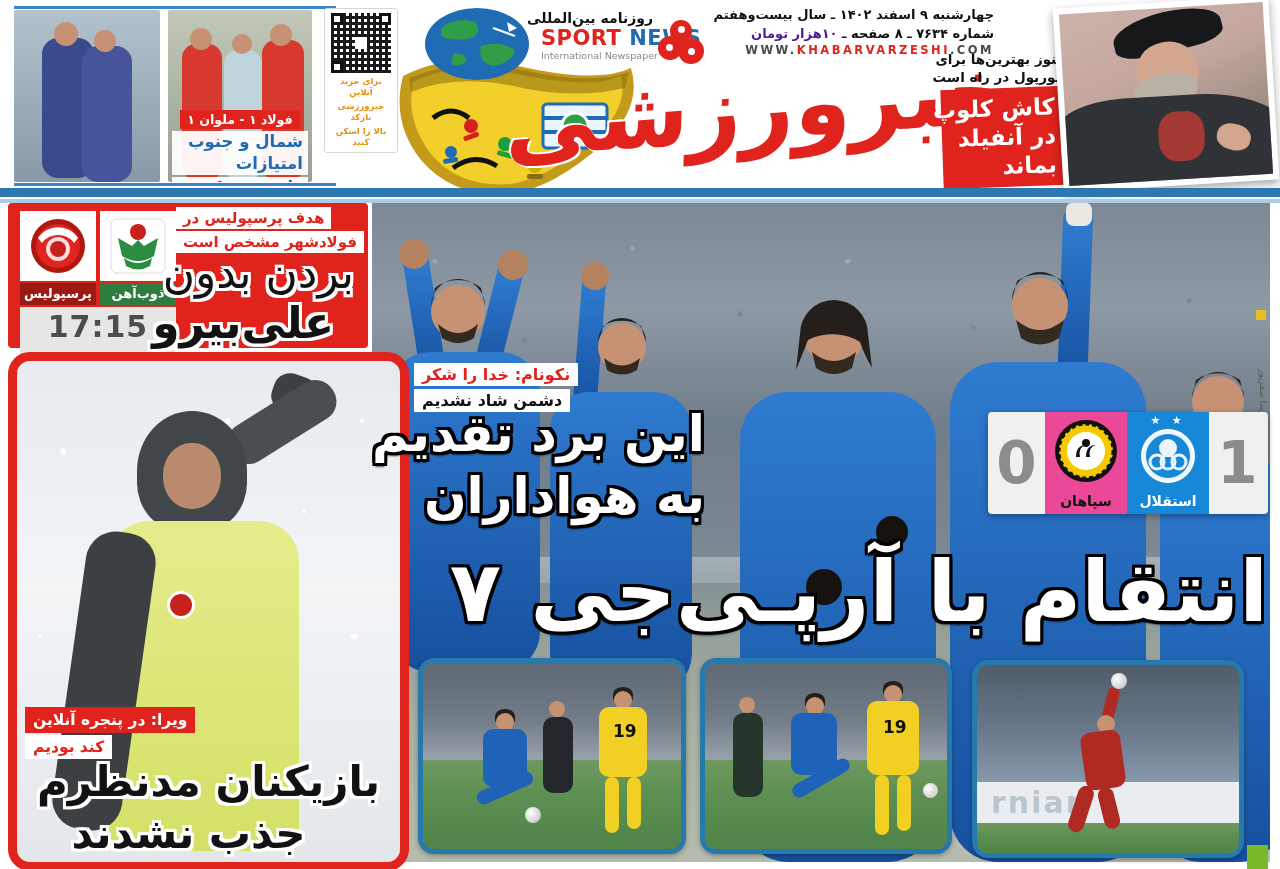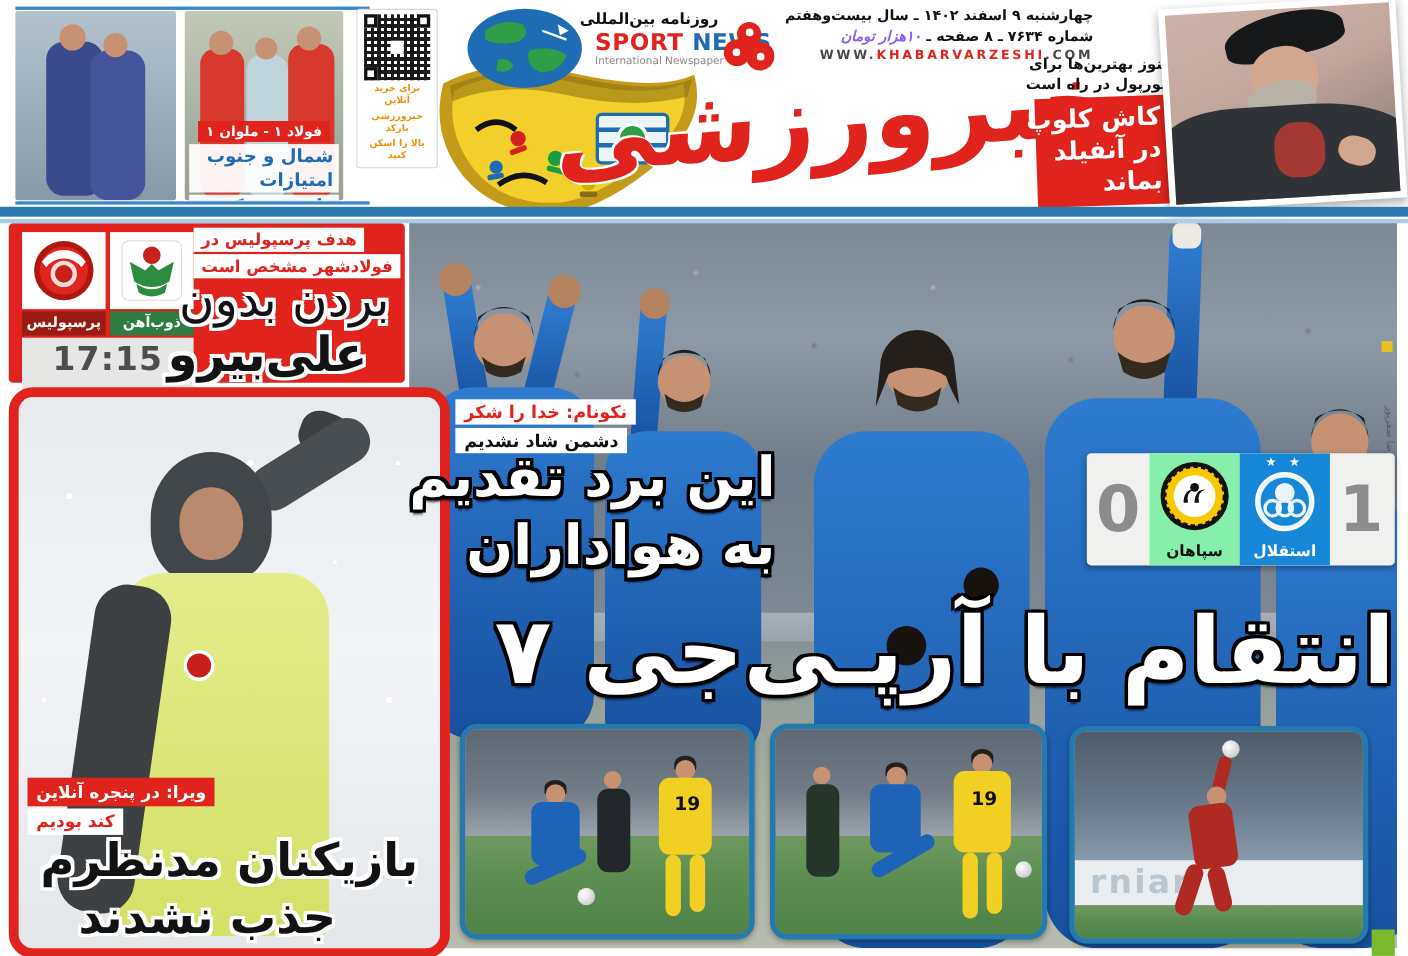--- a/index.html
+++ b/index.html
@@ -41,21 +41,21 @@
   .flower u{position:absolute;background:#fff;border-radius:50%;width:7px;height:7px;}
 
   .handle-row{display:flex;align-items:center;gap:5px;font-size:12.5px;font-weight:bold;color:#16222e;letter-spacing:1px;}
   .tg{width:15px;height:15px;border-radius:50%;background:#2aa3e3;position:relative;}
   .tg::after{content:"";position:absolute;left:4px;top:5px;border-left:8px solid #fff;border-top:3px solid transparent;border-bottom:3px solid transparent;}
   .ig{width:15px;height:15px;border-radius:4px;background:radial-gradient(circle at 30% 70%,#f9ce34,#ee2a7b 55%,#6228d7);position:relative;}
   .ig::after{content:"";position:absolute;inset:3px;border:2px solid #fff;border-radius:50%;}
 
   .dateline{ text-align:right;}
   .dateline .l1{color:#111;font-size:13px;font-weight:bold;line-height:19px;}
-  .dateline .orange{color:#8b5cf6;font-style:italic;}
+  .dateline .orange{color:#4c1d95;}
   .site{font-size:11.5px;font-weight:bold;letter-spacing:2.5px;color:#4a4a4a;}
   .site .mid{color:#e0231c;}
 
   
   .redbox{background:#e0231c;color:#fff;text-align:right;padding:6px 10px;transform:rotate(-2deg);}
   .redbox div{font-size:23px;font-weight:bold;line-height:29px;}
   .kicker-k{color:#111;font-weight:bold;font-size:13.5px;line-height:18px;text-align:right;}
   .klopp-card{background:#fff;padding:6px;box-shadow:0 4px 10px rgba(0,0,0,.35);transform:rotate(-3.5deg);}
   .klopp-photo{width:100%;height:100%;position:relative;overflow:hidden;
      background:linear-gradient(160deg,#cdb2ab 0%,#c3a79e 40%,#9b8b82 75%,#7e736c 100%);}
@@ -99,21 +99,21 @@
   .quote-blk{background:#fff;color:#111;font-size:16px;font-weight:bold;line-height:23px;padding:0 8px;}
   .dedication{font-size:50px;font-weight:bold;line-height:60px;text-align:right;}
   .mainline{font-size:84px;font-weight:bold;text-align:right;}
 
   
   .sb{background:#f0f0ee;border-radius:4px;display:flex;overflow:hidden;box-shadow:0 2px 6px rgba(0,0,0,.35);}
   .sb .num{width:57px;display:flex;align-items:center;justify-content:center;color:#8c8c8c;font-size:58px;font-weight:bold;}
   .sb .panel{width:82px;display:flex;flex-direction:column;}
   .sb .logoarea{flex:1;display:flex;align-items:center;justify-content:center;position:relative;}
   .sb .lab{height:25px;color:#111;font-size:14px;font-weight:bold;text-align:center;line-height:25px;}
-  .panel-sep{background:#86efac;}
+  .panel-sep{background:#ec4899;}
   .panel-est{background:#1787d8;}
   .panel-est .lab{color:#fff;}
   .stars{position:absolute;top:2px;left:0;right:0;text-align:center;color:#fff;font-size:11px;letter-spacing:4px;}
 
   
   .inset{border:5px solid #2579ad;border-radius:16px;overflow:hidden;background:#86929c;box-shadow:0 2px 5px rgba(0,0,0,.3);}
   .inset .crowd{position:absolute;left:0;right:0;top:0;height:52%;
       background:linear-gradient(180deg,#5d6874 0%,#727d88 60%,#9aa3ab 100%);}
   .inset .pitch{position:absolute;left:0;right:0;bottom:0;height:48%;
       background:linear-gradient(180deg,#6e9960 0%,#5d8f52 40%,#4f8347 100%);}

